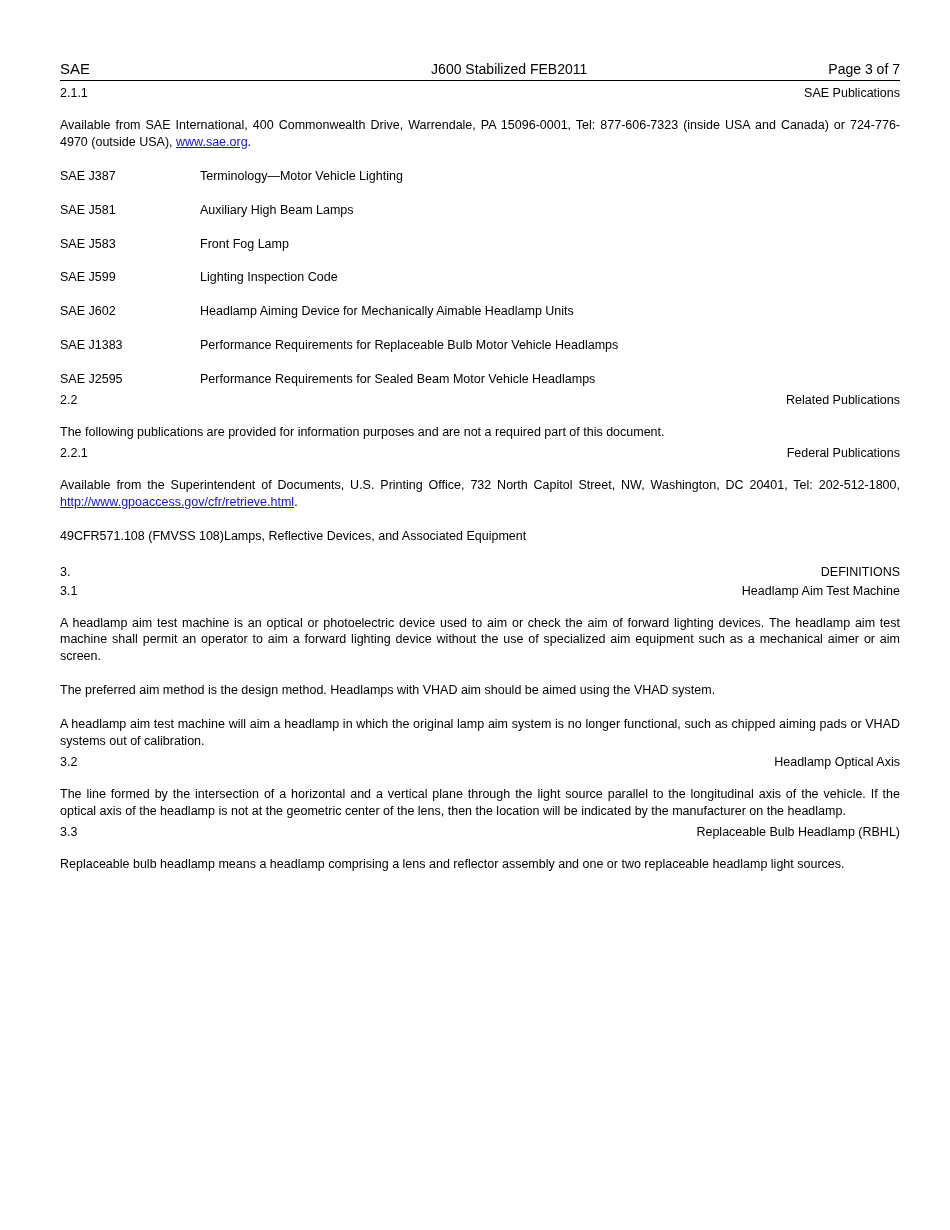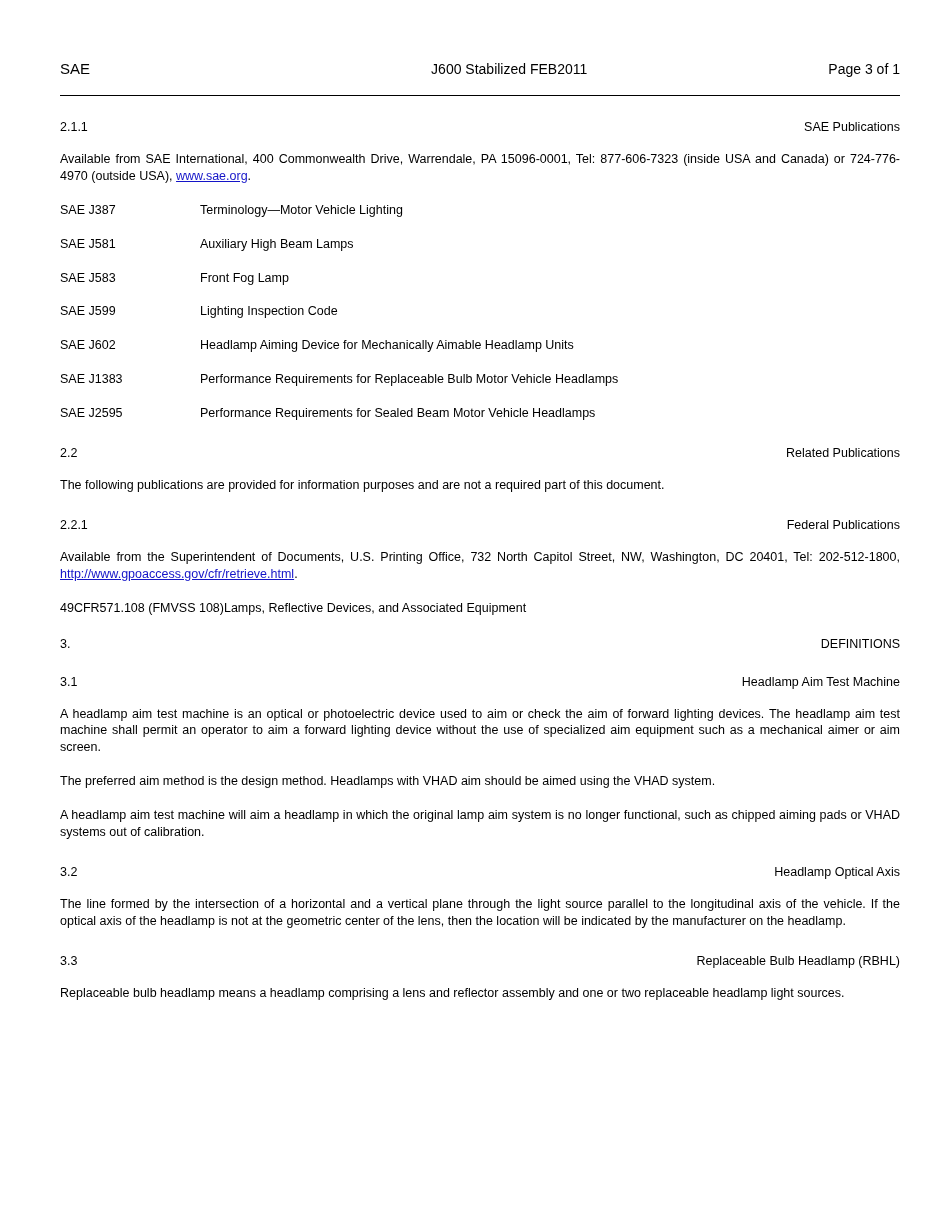--- a/index.html
+++ b/index.html
@@ -26,21 +26,21 @@
     left: 60px;
     top: 60px;
     width: 840px;
   }
   
   .header {
     display: flex;
     justify-content: space-between;
     align-items: baseline;
     border-bottom: 1.2px solid #000;
-    padding-bottom: 18px;
+    padding-bottom: 3px;
     font-size: 14px;
     text-align: center;
   }
   .header .hdr-left {
     font-size: 15px;
   }
   .header .hdr-center {
     font-size: 14px;
     margin-left: 100px;
   }
@@ -50,21 +50,21 @@
   
   .block {
     margin-top: 17px;
     line-height: 1.35;
   }
   .block.justified {
     text-align: justify;
   }
   .clause-head {
     display: flex;
-    margin-top: 24px;
+    margin-top: 5px;
     gap: 36px;
   }
   .clause-num {
     width: 42px;
     flex: 0 0 auto;
   }
   .clause-title {
     flex: 1 1 auto;
     text-align: right;
   }
@@ -102,21 +102,21 @@
 </style>
 </head>
 <body>
 
 <div class="page">
   <div class="content">
 
     <div class="header">
       <div class="hdr-left">SAE</div>
       <div class="hdr-center">J600 Stabilized FEB2011</div>
-      <div class="hdr-right">Page 3 of 1</div>
+      <div class="hdr-right">Page 3 of 7</div>
     </div>
 
     <div class="clause-head">
       <div class="clause-num">2.1.1</div>
       <div class="clause-title">SAE Publications</div>
     </div>
 
     <div class="block justified">
       <span>Available from SAE International, 400 Commonwealth Drive, Warrendale, PA 15096-0001, Tel: 877-606-7323 (inside USA and Canada) or 724-776-4970 (outside USA), </span><a class="link" href="#">www.sae.org</a><span>.</span>
     </div>

